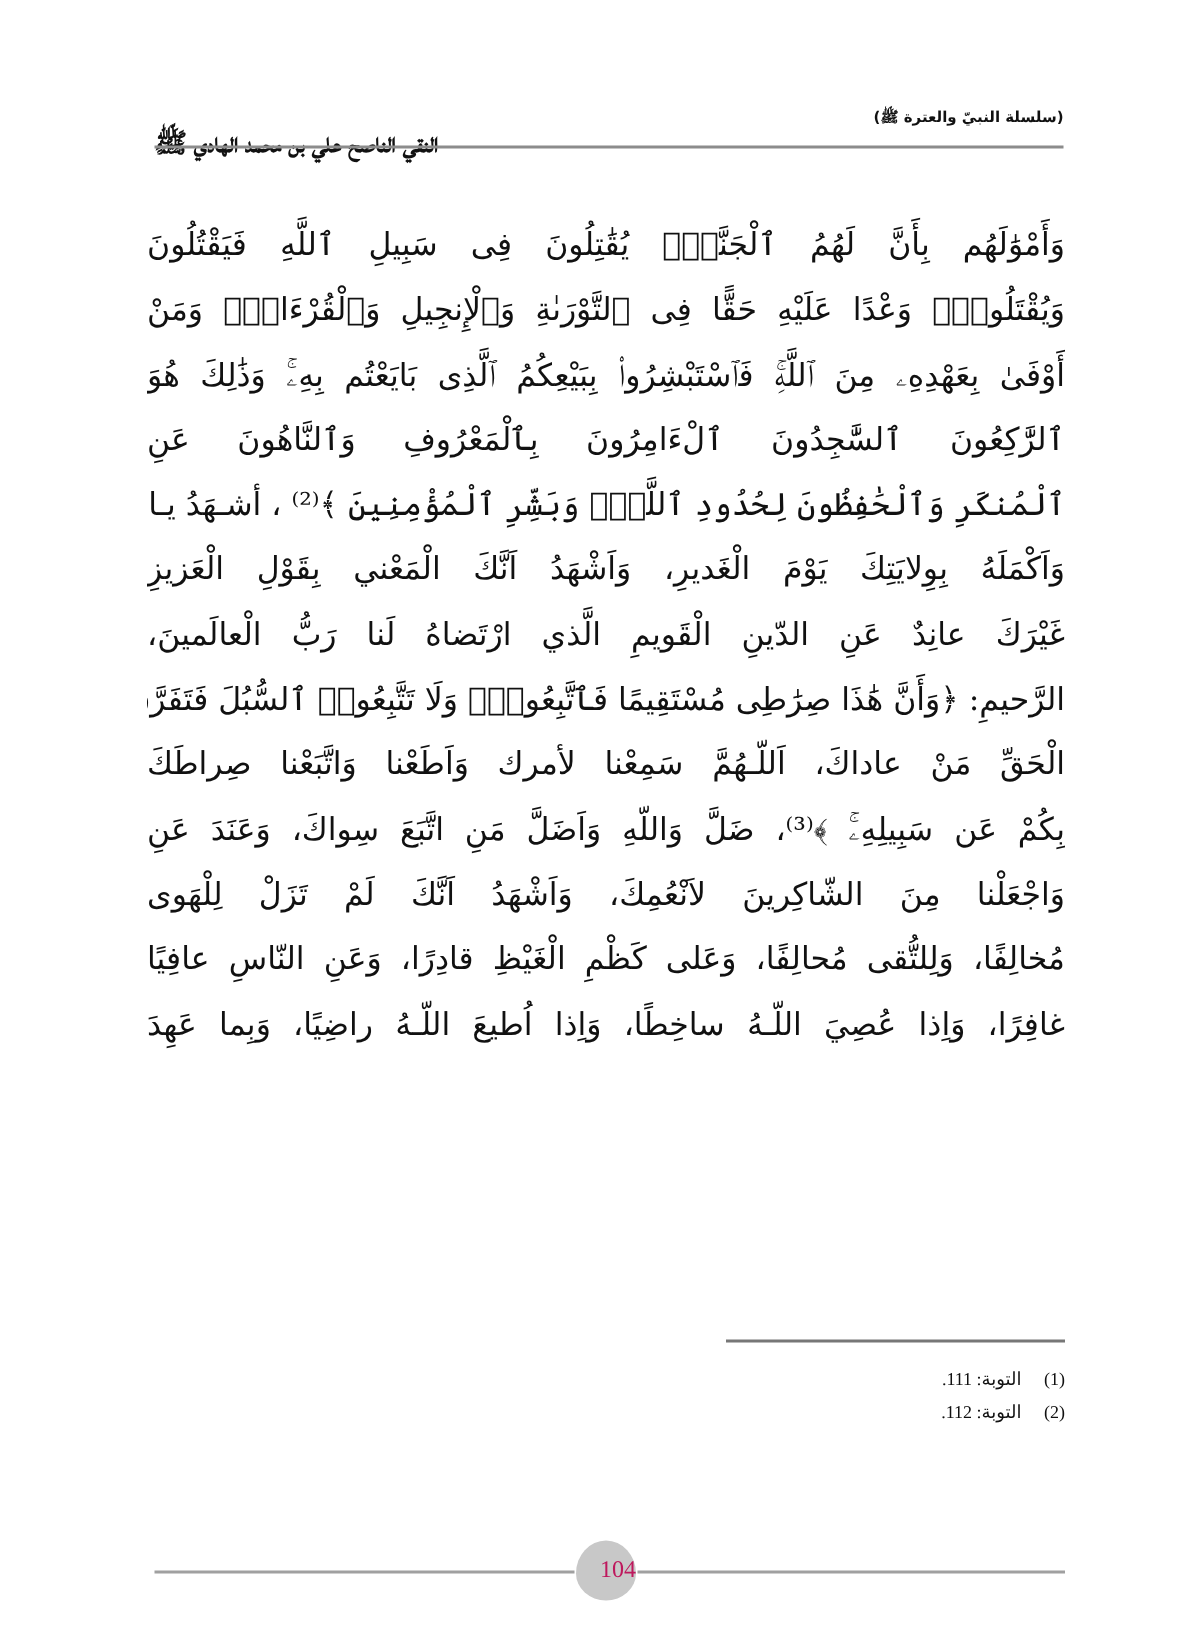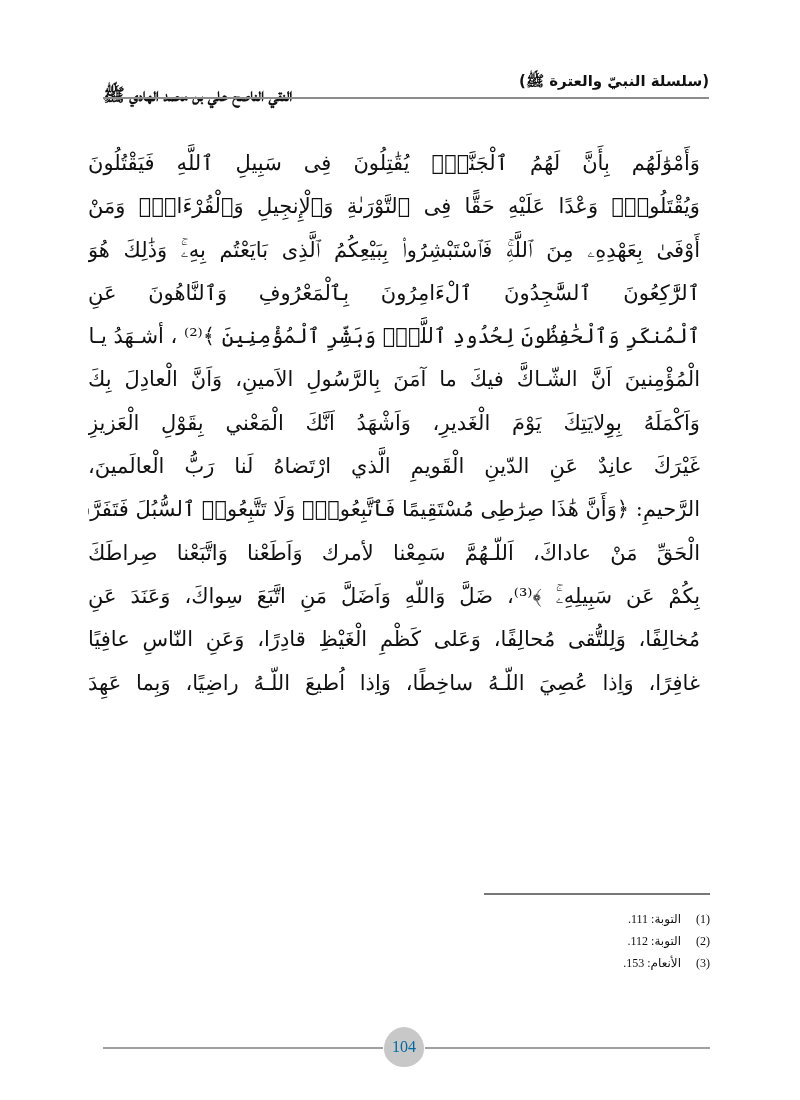--- a/index.html
+++ b/index.html
@@ -1,79 +1,75 @@
 <!DOCTYPE html>
 <html><head>
 <meta charset="utf-8">
 <style>
   html, body { margin: 0; padding: 0; background: #ffffff; }
   body { width: 800px; height: 1100px; position: relative; overflow: hidden;
          font-family: "DejaVu Serif", "Liberation Serif", serif; color: #111; }
   .header { position: absolute; top: 60px; left: 103px; width: 606px; height: 54px; }
-  .header .title-right { position: absolute; right: 0; top: 12px; font-size: 15px; font-weight: bold;
+  .header .title-right { position: absolute; right: 0; top: 12px; font-size: 10px; font-weight: bold;
          font-family: "DejaVu Sans", sans-serif; direction: rtl; }
   .header .title-left { position: absolute; left: 0; top: 24px; font-size: 18px; font-weight: bold;
          font-family: Liberation Serif, serif; direction: rtl; }
   .header-rule { position: absolute; top: 97px; left: 103px; width: 606px; height: 2px; background: #8c8c8c; }
-  .body-text { position: absolute; top: 142px; left: 88px; width: 612px; direction: rtl;
+  .body-text { position: absolute; top: 142px; left: 98px; width: 612px; direction: rtl;
          text-align: justify; text-align-last: justify; }
   .line { display: block; height: 43.3px; line-height: 43.3px; font-size: 21px; white-space: nowrap;
           text-align: justify; text-align-last: justify; overflow: hidden; }
   .line.last { text-align-last: justify; }
   .fn-rule { position: absolute; top: 893px; left: 484px; width: 226px; height: 2px; background: #777; }
   .footnotes { position: absolute; top: 908px; left: 400px; width: 310px; direction: rtl;
          font-family: "Liberation Serif", serif; font-size: 12px; }
   .fn { height: 22px; line-height: 22px; text-align: right; }
   .fn .num { display: inline-block; width: 26px; }
   .page-rule { position: absolute; top: 1047px; height: 2px; background: #a0a0a0; }
   .page-rule.l { left: 103px; width: 280px; }
   .page-rule.r { left: 425px; width: 285px; }
   .page-badge { position: absolute; top: 1027px; left: 384px; width: 40px; height: 40px;
          background: #c8c8c8; border-radius: 50% 50% 50% 50% / 55% 55% 45% 45%;
-         display: flex; align-items: center; justify-content: center;
-         font-family: "Liberation Serif", serif; font-size: 16px; color: #0369a1; }
+         display: flex; align-items: center; justify-content: flex-end;
+         font-family: "Liberation Serif", serif; font-size: 16px; color: #be185d; }
 </style>
 </head>
 <body>
 
 <div class="header">
   <span class="title-right">(سلسلة النبيّ والعترة ﷺ)</span>
   <span class="title-left">النقي الناصح علي بن محمد الهادي ﷺ</span>
 </div>
 <div class="header-rule"></div>
 
 <div class="body-text">
   <span class="line">وَأَمْوَٰلَهُم بِأَنَّ لَهُمُ ٱلْجَنَّةَۚ يُقَٰتِلُونَ فِى سَبِيلِ ٱللَّهِ فَيَقْتُلُونَ</span>
   <span class="line">وَيُقْتَلُونَۖ وَعْدًا عَلَيْهِ حَقًّا فِى ٱلتَّوْرَىٰةِ وَٱلْإِنجِيلِ وَٱلْقُرْءَانِۚ وَمَنْ</span>
   <span class="line">أَوْفَىٰ بِعَهْدِهِۦ مِنَ ٱللَّهِۚ فَٱسْتَبْشِرُوا۟ بِبَيْعِكُمُ ٱلَّذِى بَايَعْتُم بِهِۦۚ وَذَٰلِكَ هُوَ</span>
   <span class="line">ٱلرَّٰكِعُونَ ٱلسَّٰجِدُونَ ٱلْءَامِرُونَ بِٱلْمَعْرُوفِ وَٱلنَّاهُونَ عَنِ</span>
   <span class="line">ٱلْمُنكَرِ وَٱلْحَٰفِظُونَ لِحُدُودِ ٱللَّهِۗ وَبَشِّرِ ٱلْمُؤْمِنِينَ ﴾⁽²⁾ ، أشـهَدُ يـا اَميرَ</span>
-  <span class="line">الْمُؤْمِنينَ اَنَّ الشّـاكَّ فيكَ ما آمَنَ بِالرَّسُولِ الاَمينِ، وَاَنَّ الْعادِلَ بِكَ</span>
   <span class="line">وَاَكْمَلَهُ بِوِلايَتِكَ يَوْمَ الْغَديرِ، وَاَشْهَدُ اَنَّكَ الْمَعْني بِقَوْلِ الْعَزيزِ</span>
   <span class="line">غَيْرَكَ عانِدٌ عَنِ الدّينِ الْقَويمِ الَّذي ارْتَضاهُ لَنا رَبُّ الْعالَمينَ،</span>
   <span class="line">الرَّحيمِ: ﴿وَأَنَّ هَٰذَا صِرَٰطِى مُسْتَقِيمًا فَٱتَّبِعُوهُۖ وَلَا تَتَّبِعُوا۟ ٱلسُّبُلَ فَتَفَرَّقَ</span>
   <span class="line">الْحَقِّ مَنْ عاداكَ، اَللّـهُمَّ سَمِعْنا لأمرك وَاَطَعْنا وَاتَّبَعْنا صِراطَكَ</span>
   <span class="line">بِكُمْ عَن سَبِيلِهِۦۚ ﴾⁽³⁾، ضَلَّ وَاللّهِ وَاَضَلَّ مَنِ اتَّبَعَ سِواكَ، وَعَنَدَ عَنِ</span>
+  <span class="line">وَاجْعَلْنا مِنَ الشّاكِرينَ لاَنْعُمِكَ، وَاَشْهَدُ اَنَّكَ لَمْ تَزَلْ لِلْهَوى</span>
   <span class="line">مُخالِفًا، وَلِلتُّقى مُحالِفًا، وَعَلى كَظْمِ الْغَيْظِ قادِرًا، وَعَنِ النّاسِ عافِيًا</span>
   <span class="line last">غافِرًا، وَاِذا عُصِيَ اللّـهُ ساخِطًا، وَاِذا اُطيعَ اللّـهُ راضِيًا، وَبِما عَهِدَ</span>
 </div>
 
 <div class="fn-rule"></div>
 <div class="footnotes">
   <div class="fn">
     <span class="num">(1)</span>
     <span>التوبة: 111.</span>
   </div>
   <div class="fn">
     <span class="num">(2)</span>
     <span>التوبة: 112.</span>
   </div>
-  <div class="fn">
-    <span class="num">(3)</span>
-    <span>الأنعام: 153.</span>
-  </div>
 </div>
 
 <div class="page-rule l"></div>
 <div class="page-badge">
   <span>104</span>
 </div>
 <div class="page-rule r"></div>
 
 </body></html>

